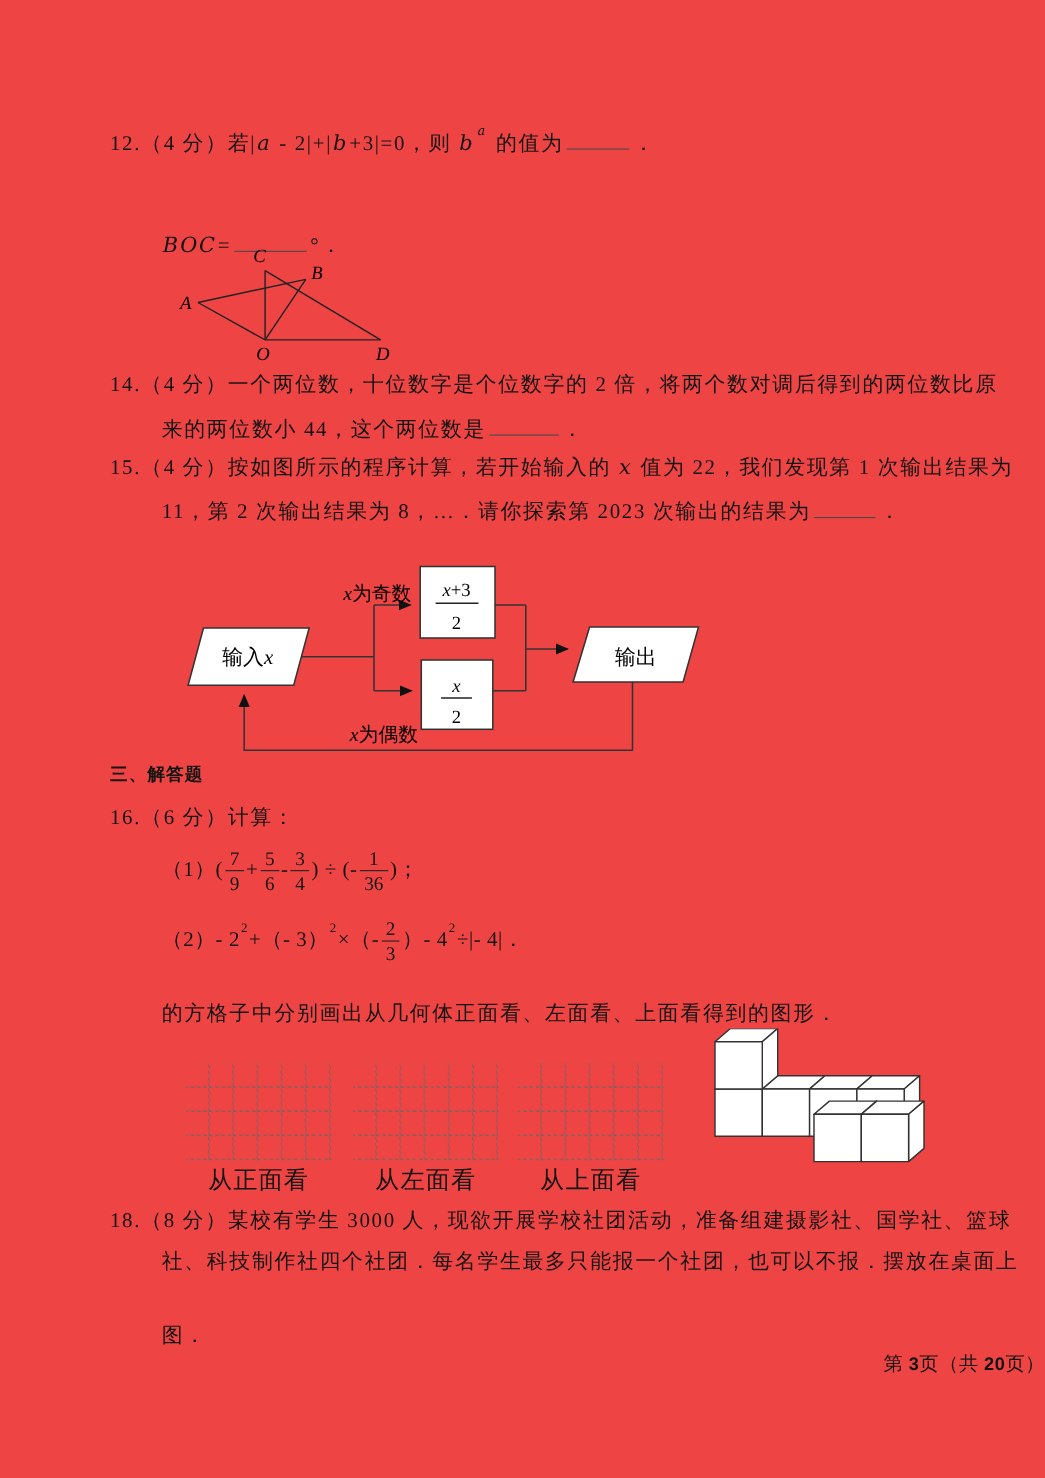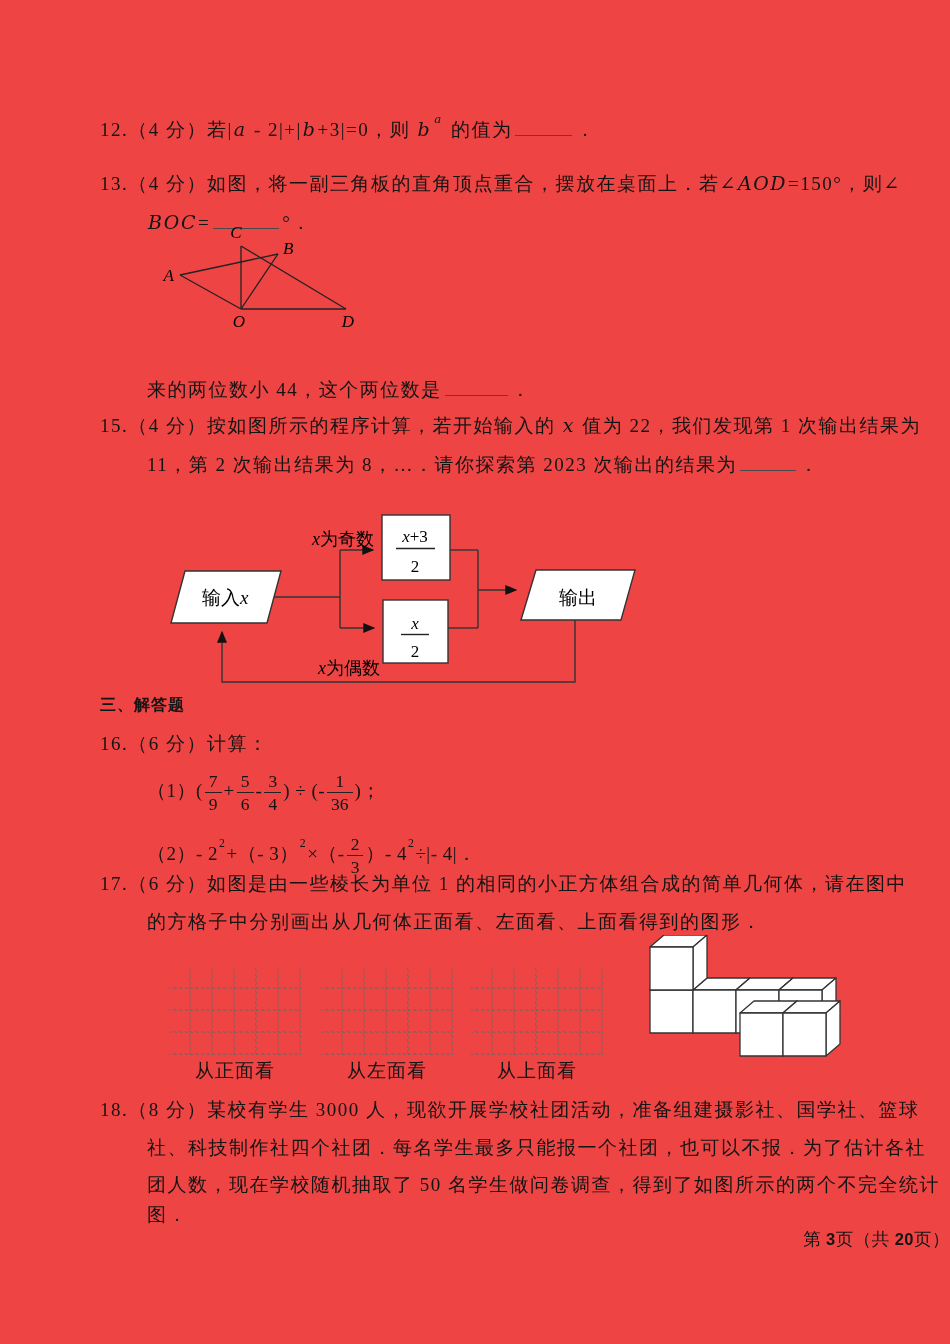--- a/index.html
+++ b/index.html
@@ -10,58 +10,58 @@
   i{font-style:italic;font-family:"DejaVu Serif",serif;padding:0 1px;}
   sup{font-size:0.62em;position:relative;top:-0.55em;padding:0 1px;}
   .blank{display:inline-block;border-bottom:1.4px solid #4a4a4a;height:1.05em;vertical-align:baseline;margin:0 3px;}
   .sec{font-weight:bold;font-size:16px;letter-spacing:1px;}
   .frac{display:inline-block;text-align:center;vertical-align:middle;font-size:17.5px;line-height:1.15;margin:0 2px;letter-spacing:0;}
   .frac .num{display:block;padding:0 4px 1px;border-bottom:1.3px solid #222;}
   .frac .den{display:block;padding:1px 4px 0;}
   .fl1{line-height:56px;}
   .fl2{line-height:52px;}
   .figsvg{position:absolute;}
-  .gridlabel{position:absolute;width:134px;text-align:center;font-size:19px;letter-spacing:1px;}
+  .gridlabel{position:absolute;width:134px;text-align:center;font-size:22px;letter-spacing:1px;}
   .footer{position:absolute;left:0;top:1227px;width:950px;text-align:right;font-size:17.5px;letter-spacing:0.5px;}
   .footer b{font-family:"Liberation Sans",sans-serif;font-size:16.5px;}
   svg text{font-family:"Liberation Serif","DejaVu Serif",serif;}
   .svg-var{font-style:italic;}
 </style>
 </head>
 <body>
 
 <div class="page">
 
   <div class="ln" style="left:100px;top:112px">
     <span>12.（4 分）若|</span><i>a</i><span> - 2|+|</span><i>b</i><span>+3|=0，则 </span><i>b</i><sup><i>a</i></sup><span> 的值为</span><span class="blank" style="width:57px"></span><span>．</span>
   </div>
 
-  <div class="ln" style="left:100px;top:170px">
-    <span>13.（4 分）如图，将一副三角板的直角顶点重合，摆放在桌面上．若∠</span><i>AOD</i><span>=150°，则∠</span>
-  </div>
   <div class="ln" style="left:147px;top:208px">
     <i>BOC</i><span>=</span><span class="blank" style="width:66px"></span><span>°．</span>
   </div>
 
   <svg class="figsvg" style="left:150px;top:222px" width="240" height="112" viewBox="0 0 240 112">
     <g stroke="#222" stroke-width="1.3" fill="none" stroke-linejoin="round">
       <line x1="30" y1="53" x2="128" y2="32"></line>
       <line x1="30" y1="53" x2="91" y2="87"></line>
       <line x1="91" y1="87" x2="128" y2="32"></line>
       <line x1="91" y1="87" x2="91" y2="24"></line>
       <line x1="91" y1="24" x2="196" y2="87"></line>
       <line x1="91" y1="87" x2="196" y2="87"></line>
     </g>
     <text class="svg-var" x="24" y="59" font-size="17" text-anchor="end">A</text>
     <text class="svg-var" x="133" y="32" font-size="17" text-anchor="start">B</text>
     <text class="svg-var" x="86" y="16" font-size="17" text-anchor="middle">C</text>
     <text class="svg-var" x="89" y="105" font-size="17" text-anchor="middle">O</text>
     <text class="svg-var" x="198" y="105" font-size="17" text-anchor="middle">D</text>
   </svg>
 
+  <div class="ln" style="left:100px;top:337px">
+    <span>14.（4 分）一个两位数，十位数字是个位数字的 2 倍，将两个数对调后得到的两位数比原</span>
+  </div>
   <div class="ln" style="left:147px;top:375px">
     <span>来的两位数小 44，这个两位数是</span><span class="blank" style="width:63px"></span><span>．</span>
   </div>
 
   <div class="ln" style="left:100px;top:412px">
     <span>15.（4 分）按如图所示的程序计算，若开始输入的 </span><i>x</i><span> 值为 22，我们发现第 1 次输出结果为</span>
   </div>
   <div class="ln" style="left:147px;top:450px">
     <span>11，第 2 次输出结果为 8，…．请你探索第 2023 次输出的结果为</span><span class="blank" style="width:56px"></span><span>．</span>
   </div>
@@ -104,21 +104,20 @@
   <div class="ln" style="left:100px;top:731px">16.（6 分）计算：</div>
 
   <div class="ln math fl1" style="left:147px;top:763px">
     <span>（1）(</span><span class="frac"><span class="num">7</span><span class="den">9</span></span><span>+</span><span class="frac"><span class="num">5</span><span class="den">6</span></span><span>-</span><span class="frac"><span class="num">3</span><span class="den">4</span></span><span>)  ÷  (-</span><span class="frac"><span class="num">1</span><span class="den">36</span></span><span>)；</span>
   </div>
 
   <div class="ln math fl2" style="left:147px;top:824px">
     <span>（2）- 2</span><sup>2</sup><span>+（- 3）</span><sup>2</sup><span>×（-</span><span class="frac"><span class="num">2</span><span class="den">3</span></span><span>）- 4</span><sup>2</sup><span>÷|- 4|．</span>
   </div>
 
-  <div class="ln" style="left:100px;top:871px">17.（6 分）如图是由一些棱长为单位 1 的相同的小正方体组合成的简单几何体，请在图中</div>
   <div class="ln" style="left:147px;top:909px">的方格子中分别画出从几何体正面看、左面看、上面看得到的图形．</div>
 
   <svg width="0" height="0" style="position:absolute">
     <defs>
       <pattern id="gp" width="22" height="22" patternUnits="userSpaceOnUse">
         <path d="M0,0 H22 V22 H0 Z" fill="none" stroke="#666" stroke-width="1.1" stroke-dasharray="3.2 2.6"></path>
       </pattern>
     </defs>
   </svg>
   <svg class="figsvg" style="left:168px;top:966px" width="134" height="90">
@@ -157,21 +156,20 @@
       <polygon points="95,78 138,78 152,66 109,66"></polygon>
         <polygon points="138,78 152,66 152,109 138,121"></polygon>
         <rect x="95" y="78" width="43" height="43"></rect>
       <polygon points="138,78 181,78 195,66 152,66"></polygon>
         <polygon points="181,78 195,66 195,109 181,121"></polygon>
         <rect x="138" y="78" width="43" height="43"></rect>
     </g>
   </svg>
 
   <div class="ln" style="left:100px;top:1097px">18.（8 分）某校有学生 3000 人，现欲开展学校社团活动，准备组建摄影社、国学社、篮球</div>
-  <div class="ln" style="left:147px;top:1135px">社、科技制作社四个社团．每名学生最多只能报一个社团，也可以不报．为了估计各社</div>
-  <div class="ln" style="left:147px;top:1172px">团人数，现在学校随机抽取了 50 名学生做问卷调查，得到了如图所示的两个不完全统计</div>
+  <div class="ln" style="left:147px;top:1135px">社、科技制作社四个社团．每名学生最多只能报一个社团，也可以不报．摆放在桌面上</div>
   <div class="ln" style="left:147px;top:1202px">图．</div>
 
   <div class="footer">
     <span>第 </span><b>3</b><span>页（共 </span><b>20</b><span>页）</span>
   </div>
 
 </div>
 
 </body></html>

